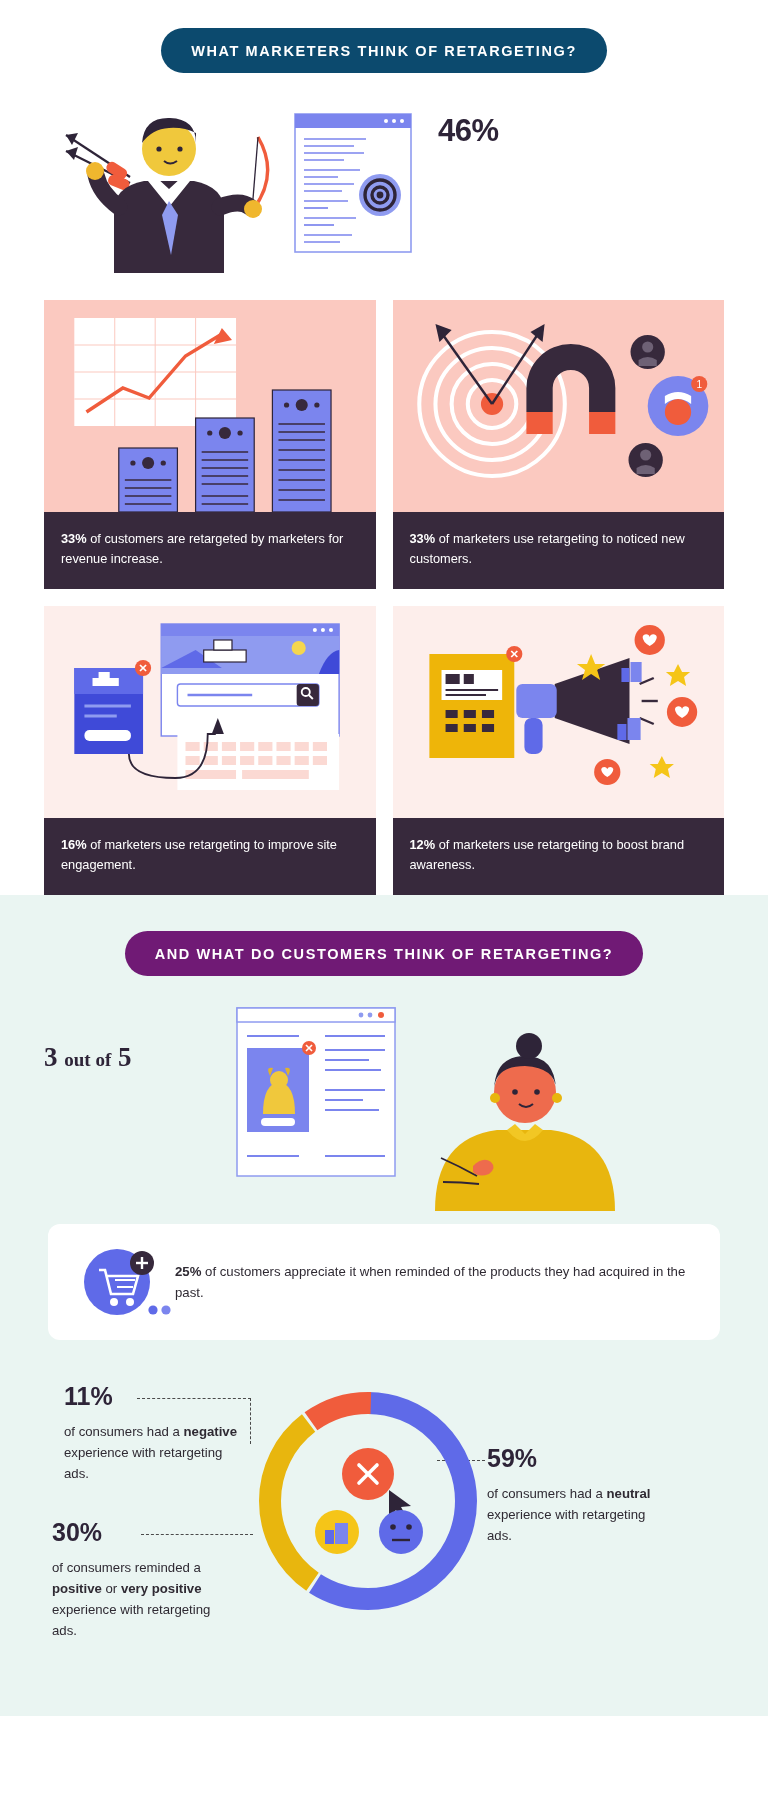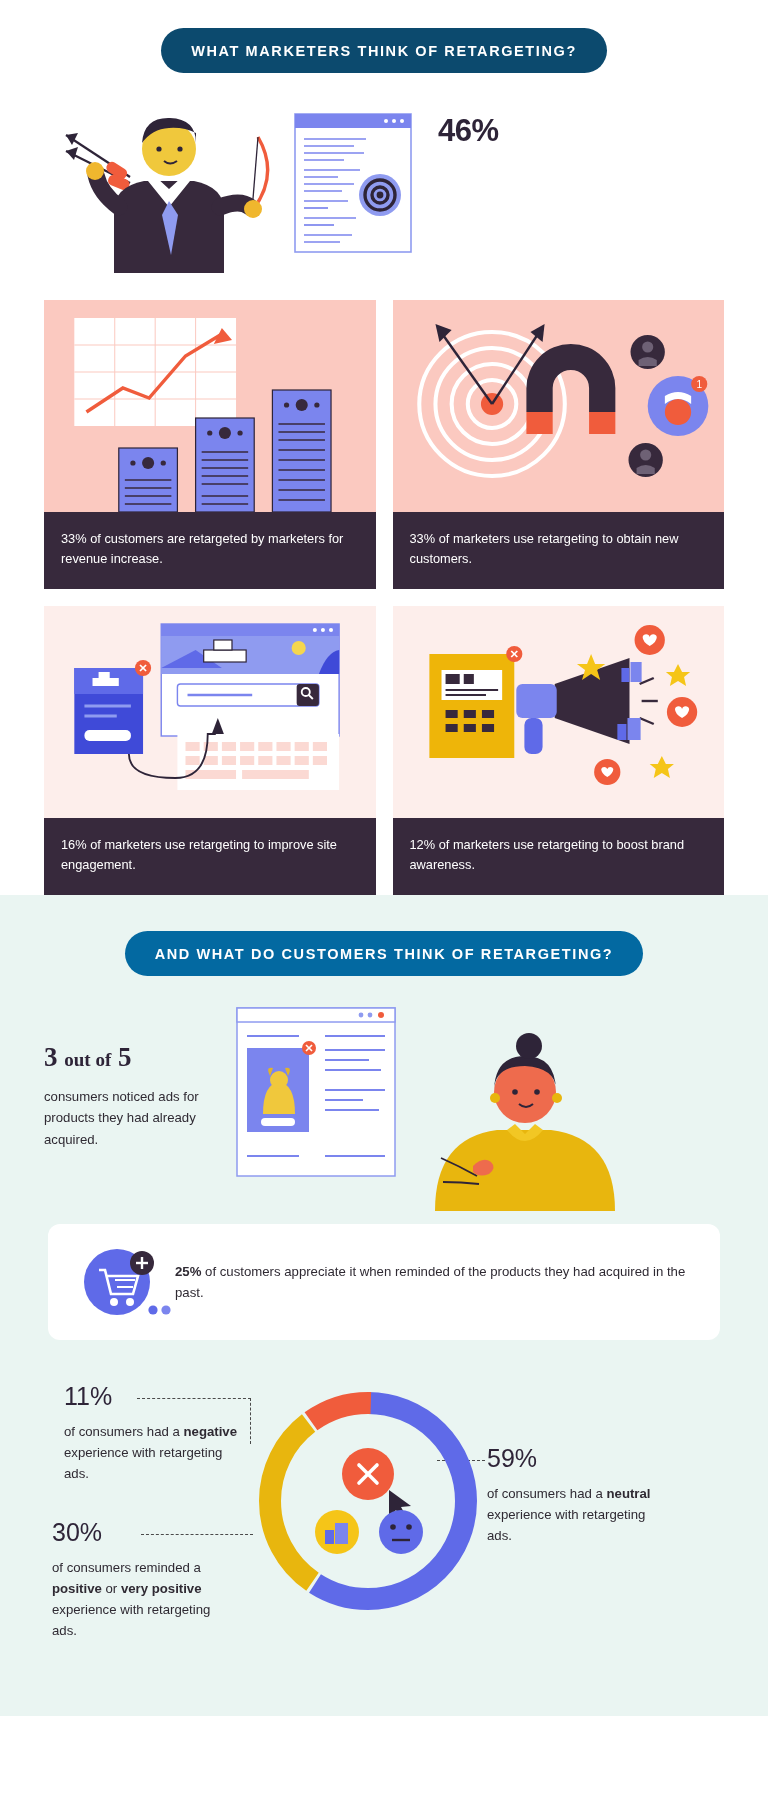--- a/index.html
+++ b/index.html
@@ -19,21 +19,21 @@
     border-radius: 26px;
     color: #fff;
     font-weight: bold;
     font-size: 14.5px;
     letter-spacing: 1.6px;
     padding: 15px 30px 14px;
     text-align: center;
     white-space: nowrap;
   }
   .banner-orange { background: #0c4a6e; }
-  .banner-blue { background: #0369a1; }
+  .banner-blue { background: #701a75; }
 
   
   .hero { display: flex; align-items: flex-start; padding: 30px 44px 16px; }
   .hero-art { width: 250px; height: 165px; position: relative; flex: 0 0 250px; }
   .hero-doc { width: 118px; height: 140px; flex: 0 0 118px; margin-top: 10px; position: relative; }
   .hero-text { padding-left: 26px; padding-top: 10px; flex: 1; }
   .big-num {
     font-size: 31px; font-weight: bold; color: #2e2438;
     letter-spacing: -0.5px; margin-bottom: 3px;
   }
@@ -43,21 +43,21 @@
   .grid { display: grid; grid-template-columns: 1fr 1fr; gap: 17px; padding: 16px 44px 0; }
   .card { display: flex; flex-direction: column; }
   .card-art { height: 212px; position: relative; overflow: hidden; }
   .art-pink { background: #fbc9c0; }
   .art-lightpink { background: #fdeeeb; }
   .card-cap {
     background: #37293c; color: #fff; font-size: 12.8px; line-height: 1.6;
     padding: 17px 17px 19px;
     min-height: 64px;
   }
-  .card-cap b { font-weight: normal; }
+  .card-cap b { font-weight: bold; }
 
   
   .bottom-inner { padding: 36px 0 40px; }
   .threeof5-row { display: flex; padding: 30px 44px 0; align-items: flex-start; }
   .threeof5-text { width: 185px; flex: 0 0 185px; padding-top: 36px; }
   .serif-num {
     font-family: "Liberation Serif", serif;
     font-size: 27px; color: #2e2438; font-weight: bold;
     margin-bottom: 13px;
   }
@@ -72,21 +72,21 @@
     padding: 20px 17px; min-height: 86px;
     position: relative;
   }
   .cart-ico { position: relative; width: 104px; flex: 0 0 104px; height: 76px; }
   .card25-text { font-size: 13.2px; line-height: 1.6; color: #2f2a33; padding-left: 6px; }
 
   
   .donut-area { position: relative; height: 300px; margin-top: 36px; }
   .donut { position: absolute; left: 253px; top: 10px; width: 230px; height: 230px; }
   .lbl { position: absolute; width: 175px; }
-  .lbl .num { font-size: 25px; font-weight: normal; color: #2e2438; margin-bottom: 10px; }
+  .lbl .num { font-size: 25px; font-weight: bold; color: #2e2438; margin-bottom: 10px; }
   .lbl .txt { font-size: 13.2px; line-height: 1.6; color: #2f2a33; }
   .lbl .txt b { font-weight: bold; }
   .lbl-11 { left: 64px; top: 6px; }
   .lbl-30 { left: 52px; top: 142px; }
   .lbl-59 { left: 487px; top: 68px; }
   .dash-line { position: absolute; border-top: 1.5px dashed #4a4a4a; }
   .dash-v { position: absolute; border-left: 1.5px dashed #4a4a4a; }
   svg { display: block; overflow: visible; }
 </style>
 </head>
@@ -262,21 +262,21 @@
           <path d="M241 168 Q250 162 259 168 L259 174 L241 174 Z" fill="#6e6175"></path>
           <g>
             <circle cx="282" cy="106" r="30" fill="#7b85ee"></circle>
             <circle cx="282" cy="112" r="13" fill="#f05c3c"></circle>
             <path d="M269 104 Q282 94 295 104 L295 96 Q282 88 269 96 Z" fill="#fff"></path>
             <circle cx="303" cy="84" r="8" fill="#f05c3c"></circle>
             <text x="303" y="88" font-size="10" fill="#fff" text-anchor="middle" font-family="sans-serif">1</text>
           </g>
         </svg>
       </div>
-      <div class="card-cap"><b>33%</b><span> of marketers use retargeting to obtain new customers.</span></div>
+      <div class="card-cap"><b>33%</b><span> of marketers use retargeting to noticed new customers.</span></div>
     </div>
 
     <div class="card">
       <div class="card-art art-lightpink">
         <svg viewBox="0 0 328 212" width="100%" height="212" preserveAspectRatio="none">
 
           <rect x="116" y="18" width="176" height="112" fill="#fff" stroke="#7b85ee" stroke-width="1.4"></rect>
           <rect x="116" y="18" width="176" height="12" fill="#7b85ee"></rect>
           <g fill="#fff">
               <circle cx="268" cy="24" r="2"></circle>
@@ -425,21 +425,20 @@
 
     <div class="banner-wrap">
       <div class="banner banner-blue">AND WHAT DO CUSTOMERS THINK OF RETARGETING?</div>
     </div>
 
     <div class="threeof5-row">
       <div class="threeof5-text">
         <div class="serif-num"><span>3</span>
           <span class="small">out of</span>
           <span>5</span></div>
-        <div class="body-copy">consumers noticed ads for products they had already acquired.</div>
       </div>
       <div class="threeof5-art">
         <svg viewBox="0 0 430 205" width="430" height="205">
           <rect x="8" y="2" width="158" height="168" fill="#fff" stroke="#8f9bf0" stroke-width="1.5"></rect>
           <rect x="8" y="2" width="158" height="14" fill="#fff" stroke="#8f9bf0" stroke-width="1.5"></rect>
           <g fill="#8f9bf0">
               <circle cx="132" cy="9" r="2.4"></circle>
               <circle cx="141" cy="9" r="2.4"></circle>
             </g>
           <circle cx="152" cy="9" r="3" fill="#f05c3c"></circle>

